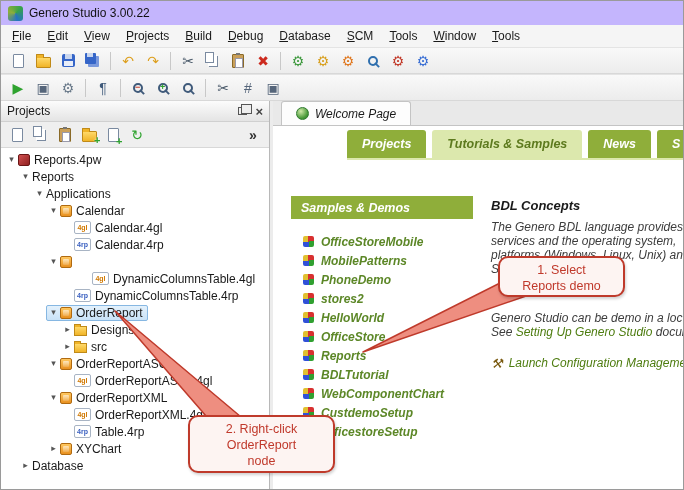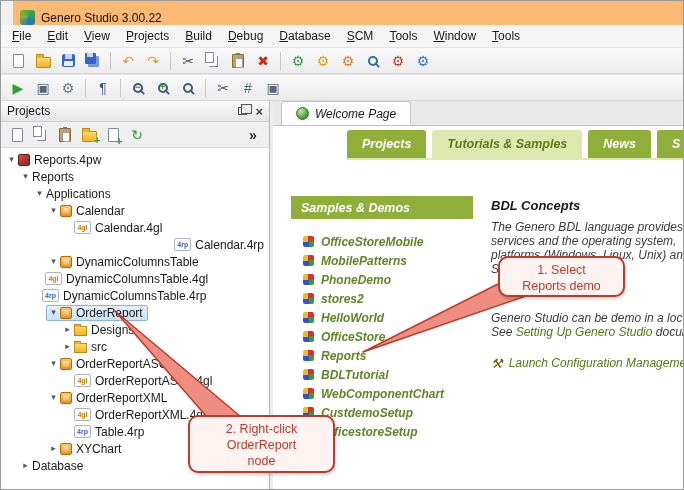--- a/index.html
+++ b/index.html
@@ -3,21 +3,21 @@
 <meta charset="utf-8">
 <style>
   * { box-sizing: border-box; margin: 0; padding: 0; }
   html,body { width:684px; height:490px; overflow:hidden; }
   body { font-family:"Liberation Sans", sans-serif; font-size:12px; color:#1a1a1a; }
 
   .window { position:relative; width:684px; height:490px; display:flex; flex-direction:column;
             background:#f0f0f0; border:1px solid #9a9a9a; overflow:hidden; }
 
   
-  .titlebar { height:24px; display:flex; align-items:flex-end; gap:6px; padding:0 7px; background:#fdba74; flex:none;margin-left:12px; }
+  .titlebar { height:24px; display:flex; align-items:center; gap:6px; padding:0 7px; background:#c4b5fd; flex:none; }
   .app-icon { width:15px; height:15px; border-radius:3px; flex:none;
               background:conic-gradient(from 45deg,#35a24a,#2573c4,#8fae3a,#35a24a); }
   .title-text { font-size:12px; color:#111; }
 
   
   .menubar { height:22px; display:flex; align-items:center; padding:0 3px; background:#f5f5f5; flex:none; }
   .menu-item { padding:3px 8px; display:inline-block; }
   .menu-item::first-letter { text-decoration:underline; }
 
   
@@ -291,42 +291,41 @@
               <span class="tlabel" data-name="tree-item-label">Calendar</span>
             </span>
           </div>
           <div class="tree-row" data-name="tree-item-calendar-4gl" style="padding-left: 59px;">
             <span class="inner" data-name="tree-item-inner">
               <span class="exp" data-name="expander-spacer"></span>
               <span class="ticon ti-file gl" data-name="4gl-file-icon">4gl</span>
               <span class="tlabel" data-name="tree-item-label">Calendar.4gl</span>
             </span>
           </div>
-          <div class="tree-row" data-name="tree-item-calendar-4rp" style="padding-left: 59px; justify-content: flex-end;">
+          <div class="tree-row" data-name="tree-item-calendar-4rp" style="padding-left: 59px;">
             <span class="inner" data-name="tree-item-inner">
               <span class="exp" data-name="expander-spacer"></span>
               <span class="ticon ti-file rp" data-name="4rp-file-icon">4rp</span>
               <span class="tlabel" data-name="tree-item-label">Calendar.4rp</span>
             </span>
           </div>
           <div class="tree-row" data-name="tree-item-dynamiccolumnstable" style="padding-left: 45px;">
             <span class="inner" data-name="tree-item-inner">
               <span class="exp" data-name="expander-expanded-icon">▾</span>
               <span class="ticon ti-app" data-name="app-icon"></span>
-              <span class="tlabel" data-name="tree-item-label">DynamicColumnsTable</span>
-            </span>
-          </div>
-          <div class="tree-row" data-name="tree-item-dynamiccolumnstable-4gl" style="padding-left: 30px;">
+            </span>
+          </div>
+          <div class="tree-row" data-name="tree-item-dynamiccolumnstable-4gl" style="padding-left: 77px;">
             <span class="inner" data-name="tree-item-inner">
               <span class="exp" data-name="expander-spacer"></span>
               <span class="ticon ti-file gl" data-name="4gl-file-icon">4gl</span>
               <span class="tlabel" data-name="tree-item-label">DynamicColumnsTable.4gl</span>
             </span>
           </div>
-          <div class="tree-row" data-name="tree-item-dynamiccolumnstable-4rp" style="padding-left: 27px;">
+          <div class="tree-row" data-name="tree-item-dynamiccolumnstable-4rp" style="padding-left: 59px;">
             <span class="inner" data-name="tree-item-inner">
               <span class="exp" data-name="expander-spacer"></span>
               <span class="ticon ti-file rp" data-name="4rp-file-icon">4rp</span>
               <span class="tlabel" data-name="tree-item-label">DynamicColumnsTable.4rp</span>
             </span>
           </div>
           <div class="tree-row selected" data-name="tree-item-orderreport" style="padding-left: 45px;">
             <span class="inner" data-name="tree-item-inner">
               <span class="exp" data-name="expander-expanded-icon">▾</span>
               <span class="ticon ti-app" data-name="app-icon"></span>

